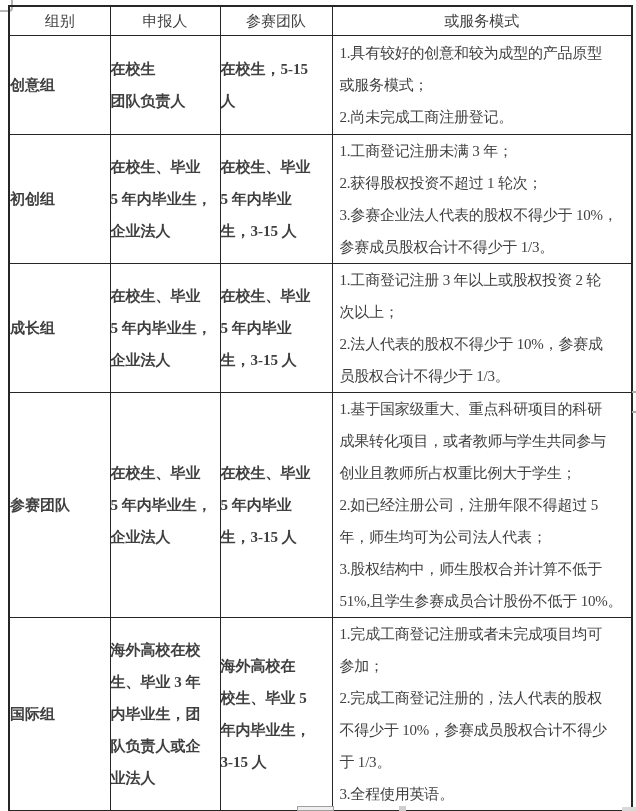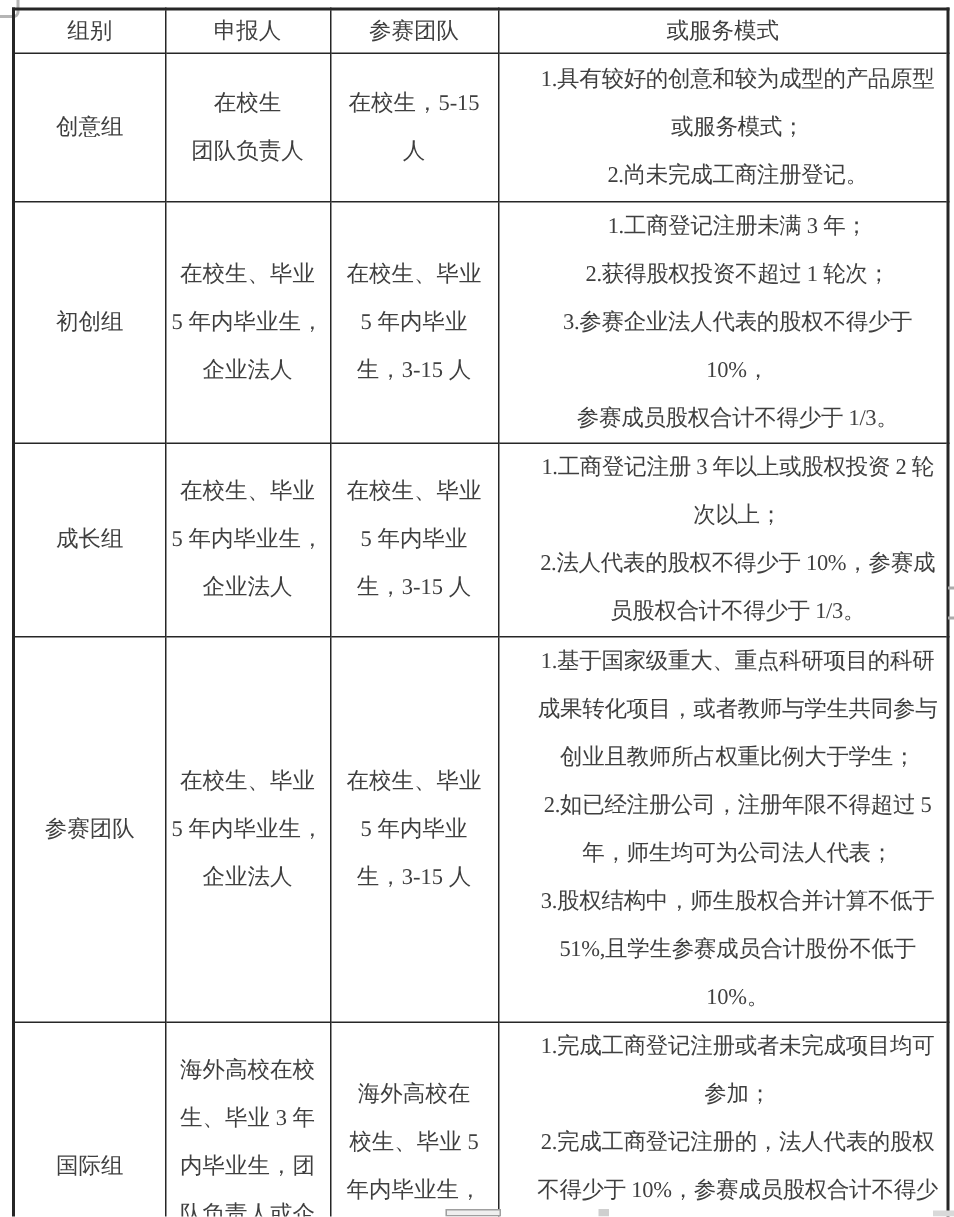--- a/index.html
+++ b/index.html
@@ -16,22 +16,22 @@
   }
   th,td{
     border:1px solid #262626;
     padding:0;
     font-size:15px;font-weight:400;
     vertical-align:middle;
     line-height:32px;
     overflow:hidden;
   }
   thead th{height:28px;line-height:28px;font-family:Liberation Serif, serif;}
-  td.center{text-align:center;white-space:pre-line;}
-  td.cond{text-align:center;white-space:pre-line;padding:0 2px 0 22px;letter-spacing:-0.2px;}
+  td.center{white-space:pre-line;font-weight:bold;}
+  td.cond{text-align:left;white-space:pre-line;padding:0 2px 0 7px;letter-spacing:-0.2px;}
   tr.r1{height:99px}
   tr.r2{height:127px}
   tr.r3{height:127px}
   tr.r4{height:224px}
   tr.r5{height:188px}
   
   .corner-handle{
     position:absolute;left:-7px;top:-7px;width:16px;height:15px;
     border:2px solid #b5b5b5;border-radius:4px;background:transparent;
   }

